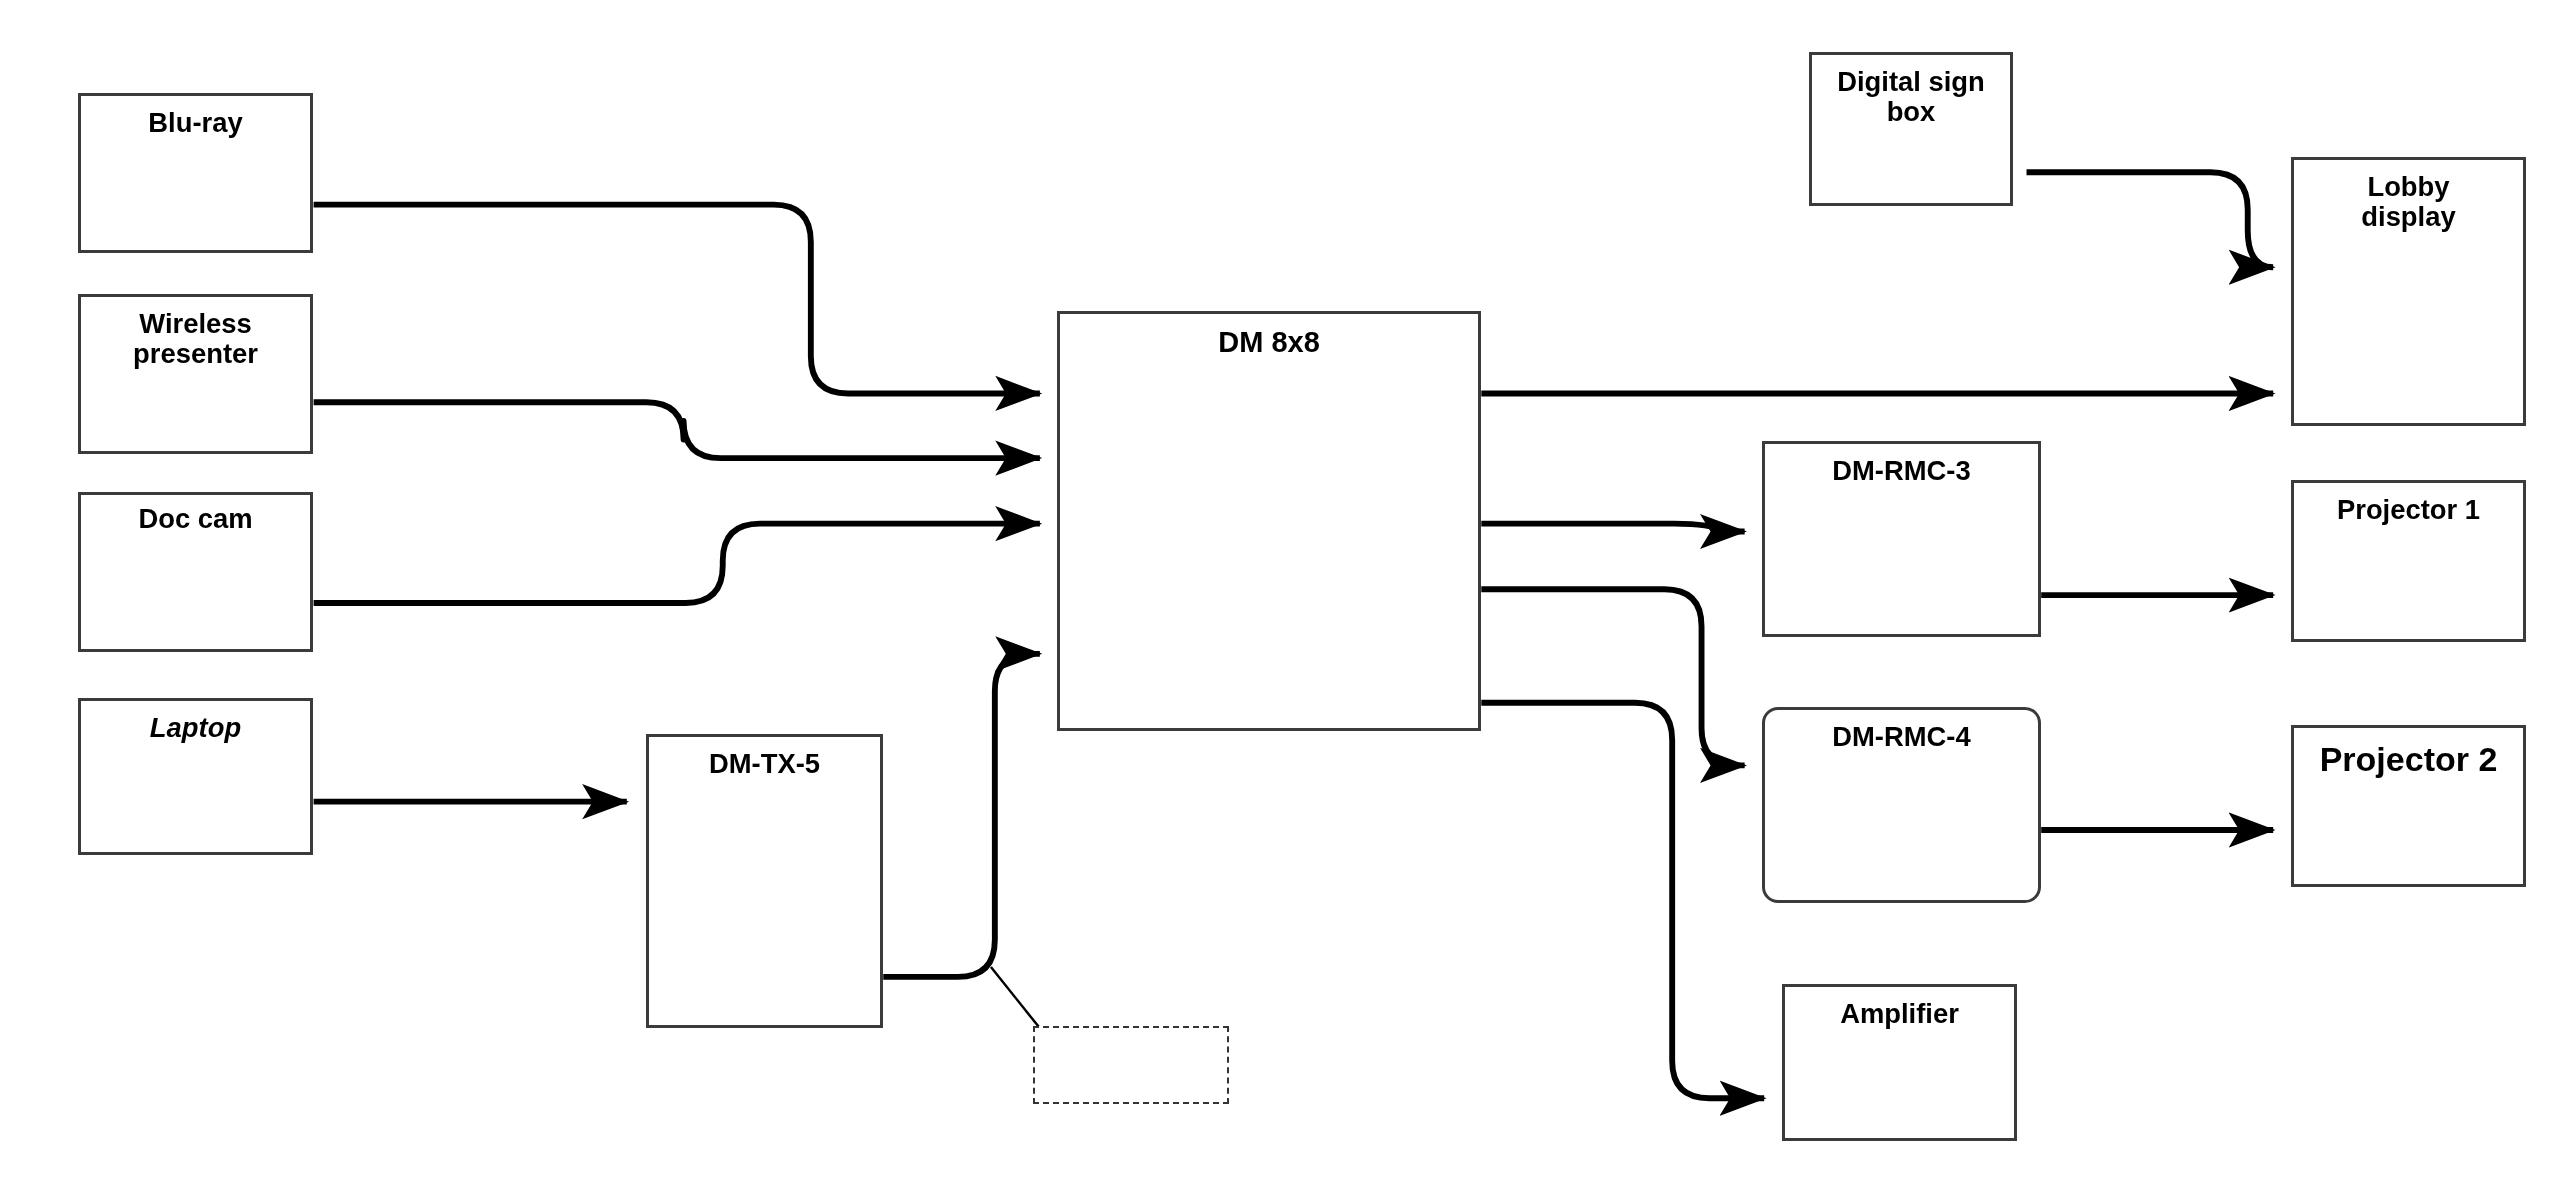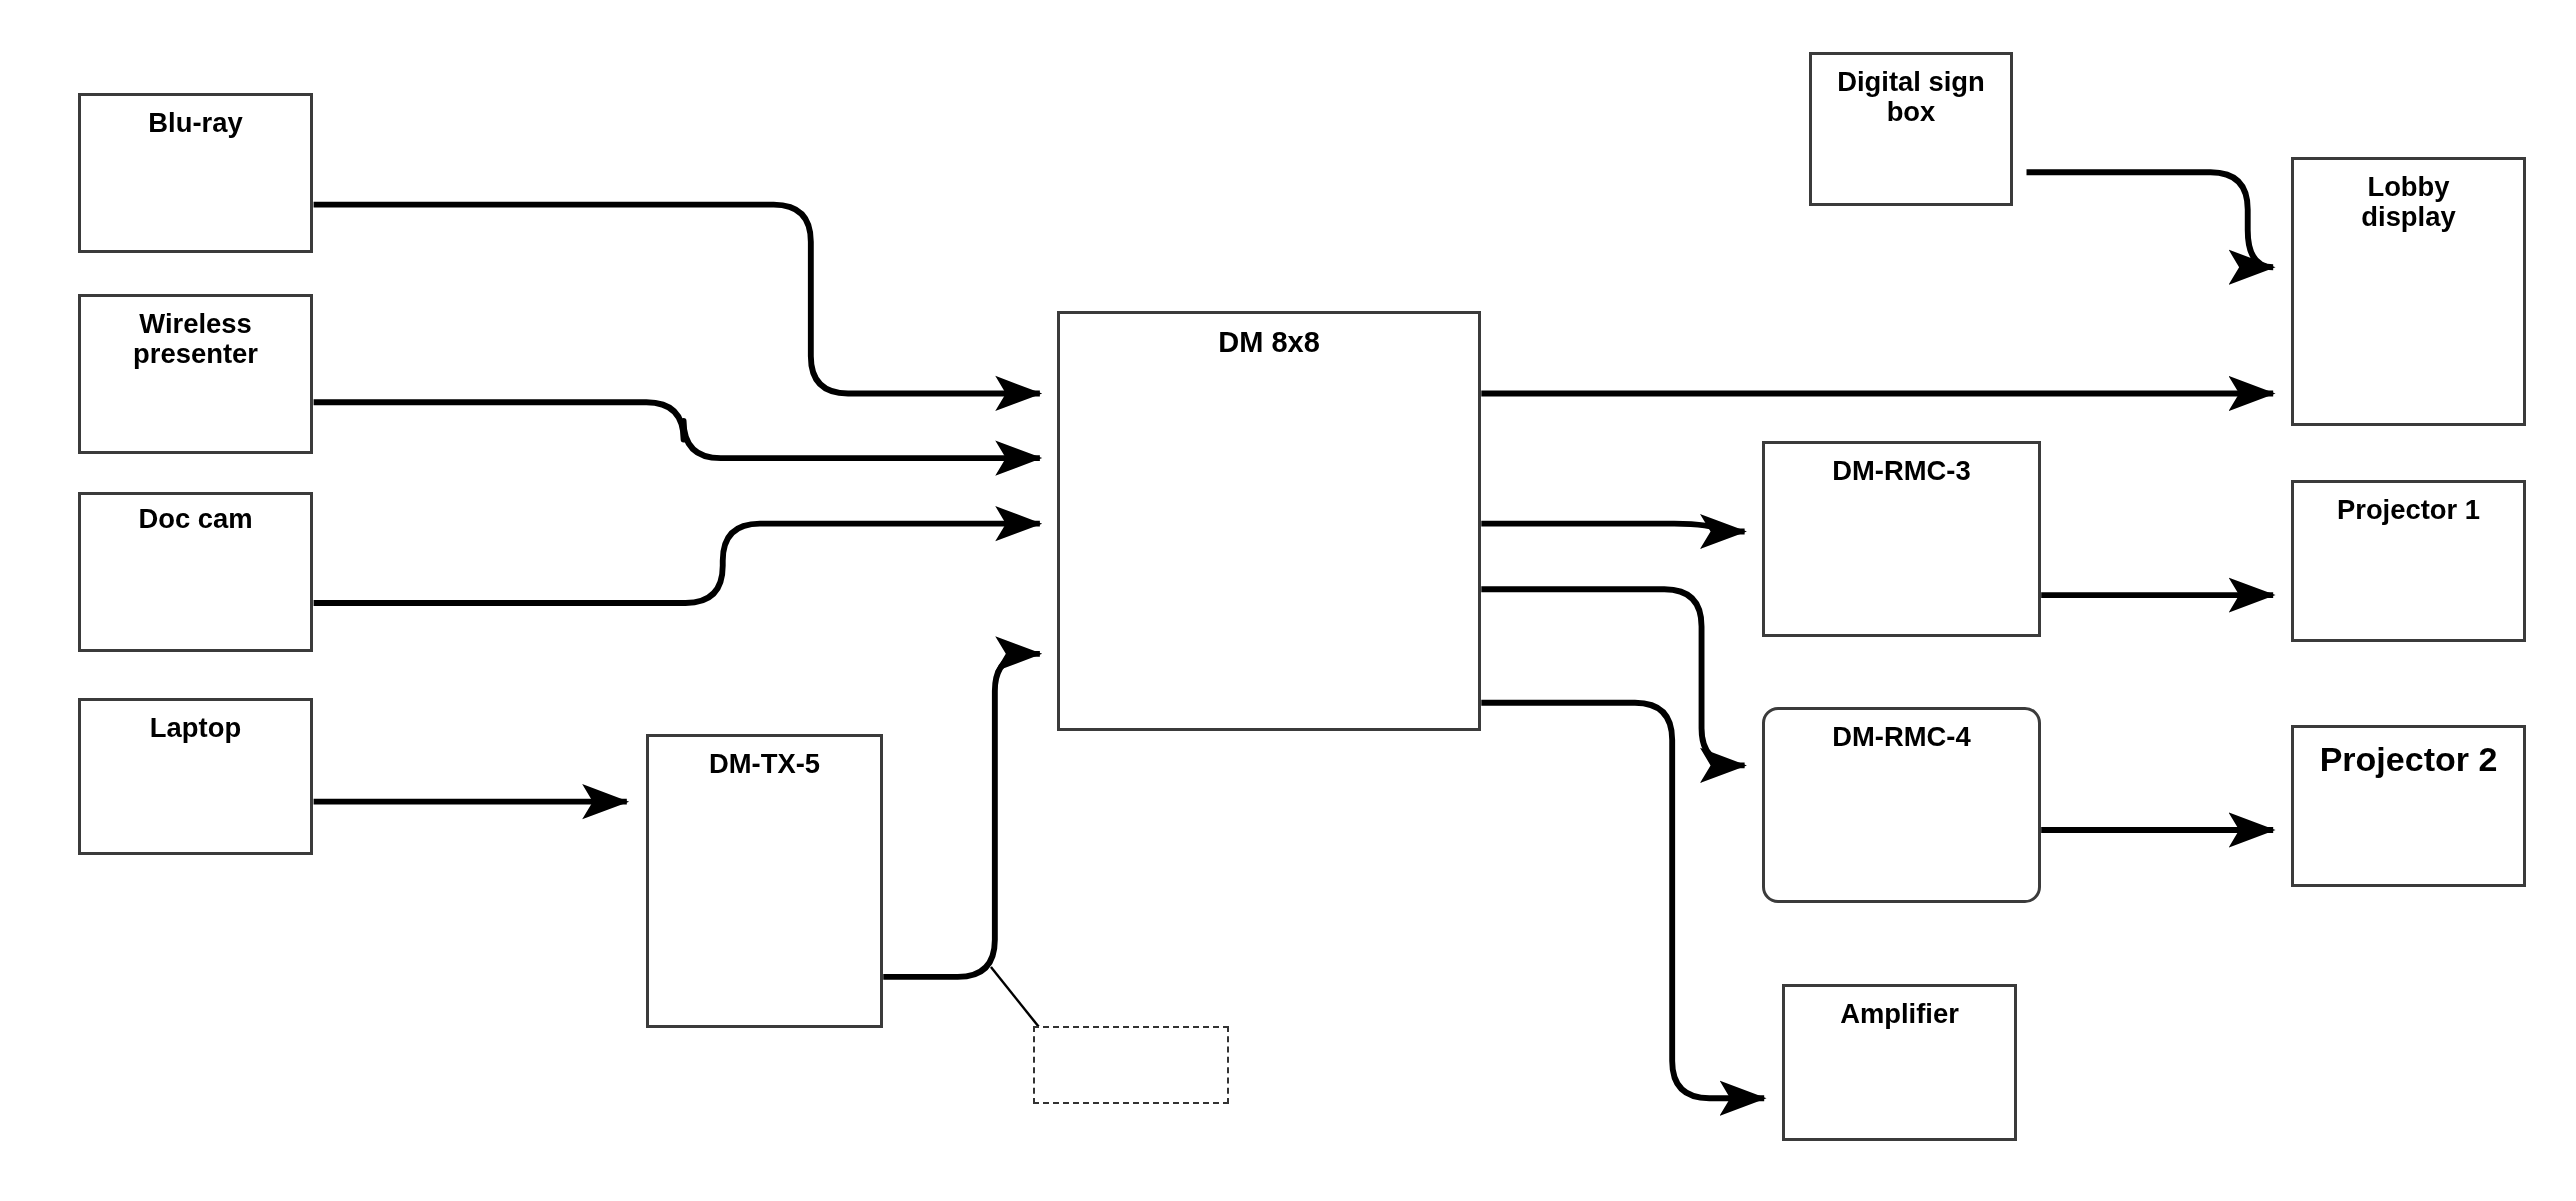--- a/index.html
+++ b/index.html
@@ -47,21 +47,21 @@
       </div>
       <div class="port right" style="font-size: 24.5px; top: 186px; left: 78px; width: 217px;"></div>
       <div class="node" style="left: 78px; top: 294px; width: 235px; height: 160px; border-color: rgb(59, 59, 59);">
         <div class="title" style="font-size: 27.4px; padding-top: 11.7px;">Wireless<br>presenter</div>
       </div>
       <div class="port right" style="font-size: 24.5px; top: 384px; left: 78px; width: 217px;"></div>
       <div class="node" style="left: 78px; top: 492px; width: 235px; height: 160px; border-color: rgb(59, 59, 59);">
         <div class="title" style="font-size: 27.4px; padding-top: 9px;">Doc cam</div>
       </div>
       <div class="port right" style="font-size: 24.5px; top: 585px; left: 78px; width: 217px;"></div>
-      <div class="node" style="left: 78px; top: 698px; width: 235px; height: 157px; border-color: rgb(59, 59, 59);">
+      <div class="node" style="left: 78px; top: 698px; width: 235px; height: 157px; border-color: rgb(59, 59, 59); font-style: italic;">
         <div class="title" style="font-size: 27.4px; padding-top: 11.7px;">Laptop</div>
       </div>
       <div class="port right" style="font-size: 24.5px; top: 783px; left: 78px; width: 217px;"></div>
       <div class="node" style="left: 646px; top: 734px; width: 237px; height: 294px; border-color: rgb(59, 59, 59);">
         <div class="title" style="font-size: 27.4px; padding-top: 11.7px;">DM-TX-5</div>
       </div>
       <div class="port left" style="font-size: 24.5px; top: 800px; left: 664px;"></div>
       <div class="port left" style="font-size: 24.5px; top: 864px; left: 664px;"></div>
       <div class="port right" style="font-size: 24.5px; top: 960px; left: 646px; width: 219px;"></div>
       <div class="node" style="left: 1057px; top: 311px; width: 424px; height: 420px; border-color: rgb(59, 59, 59);">

